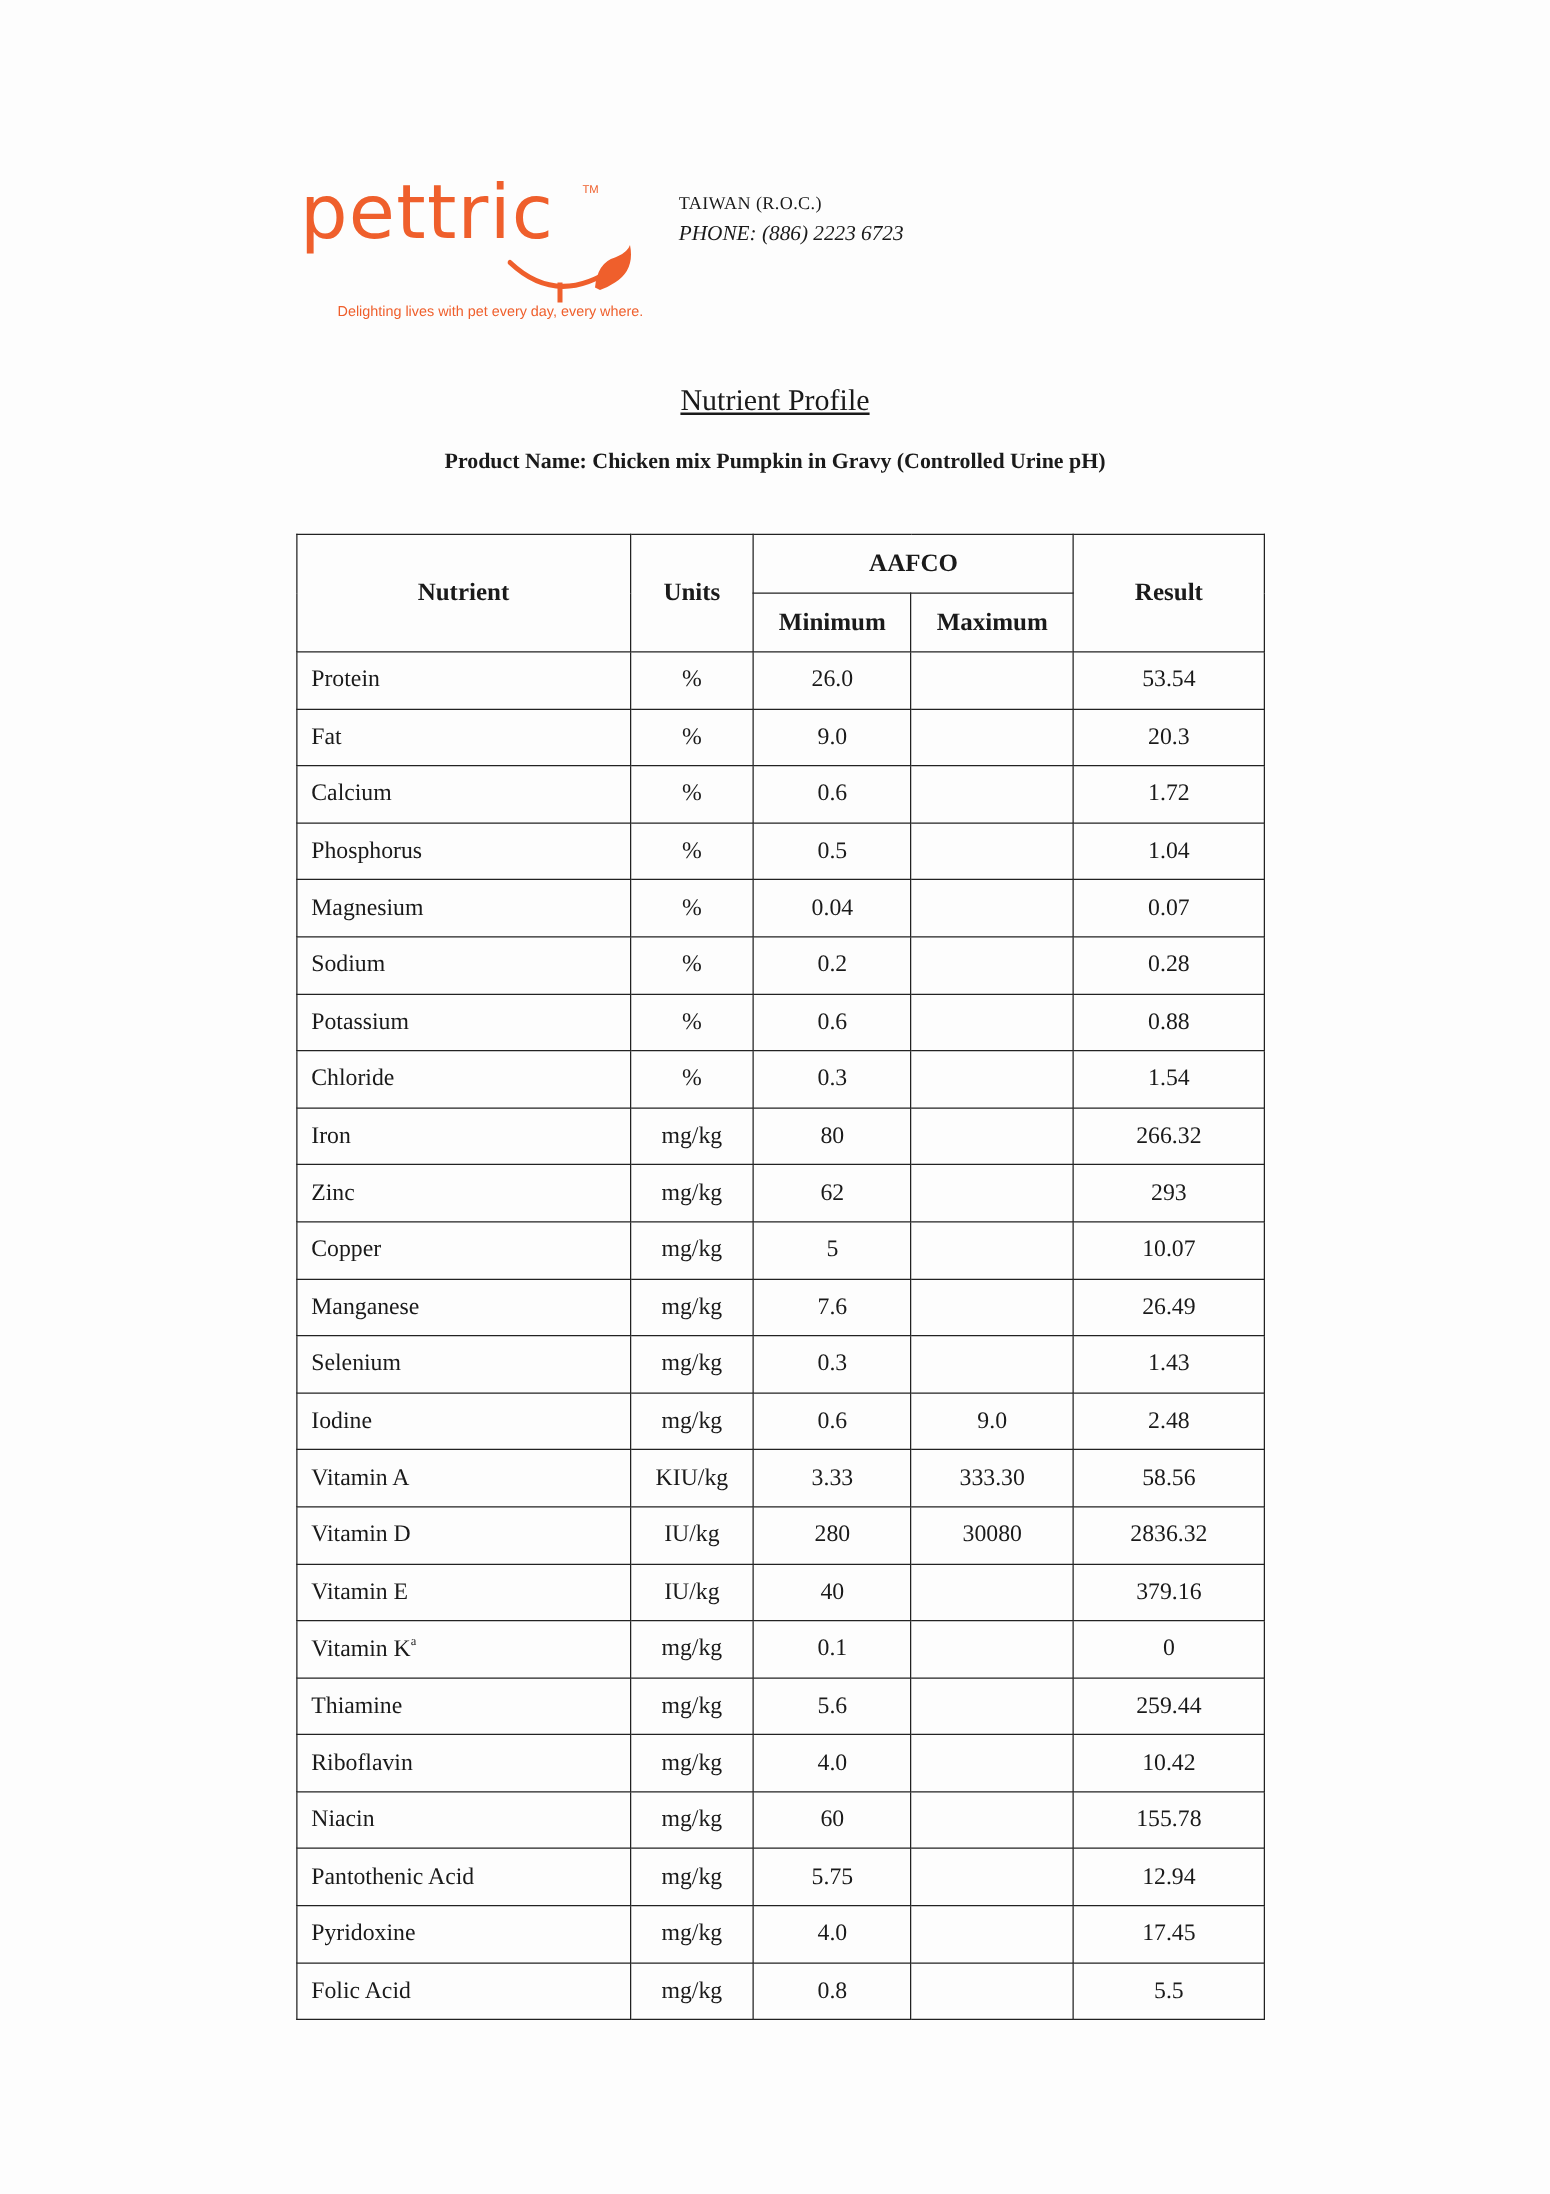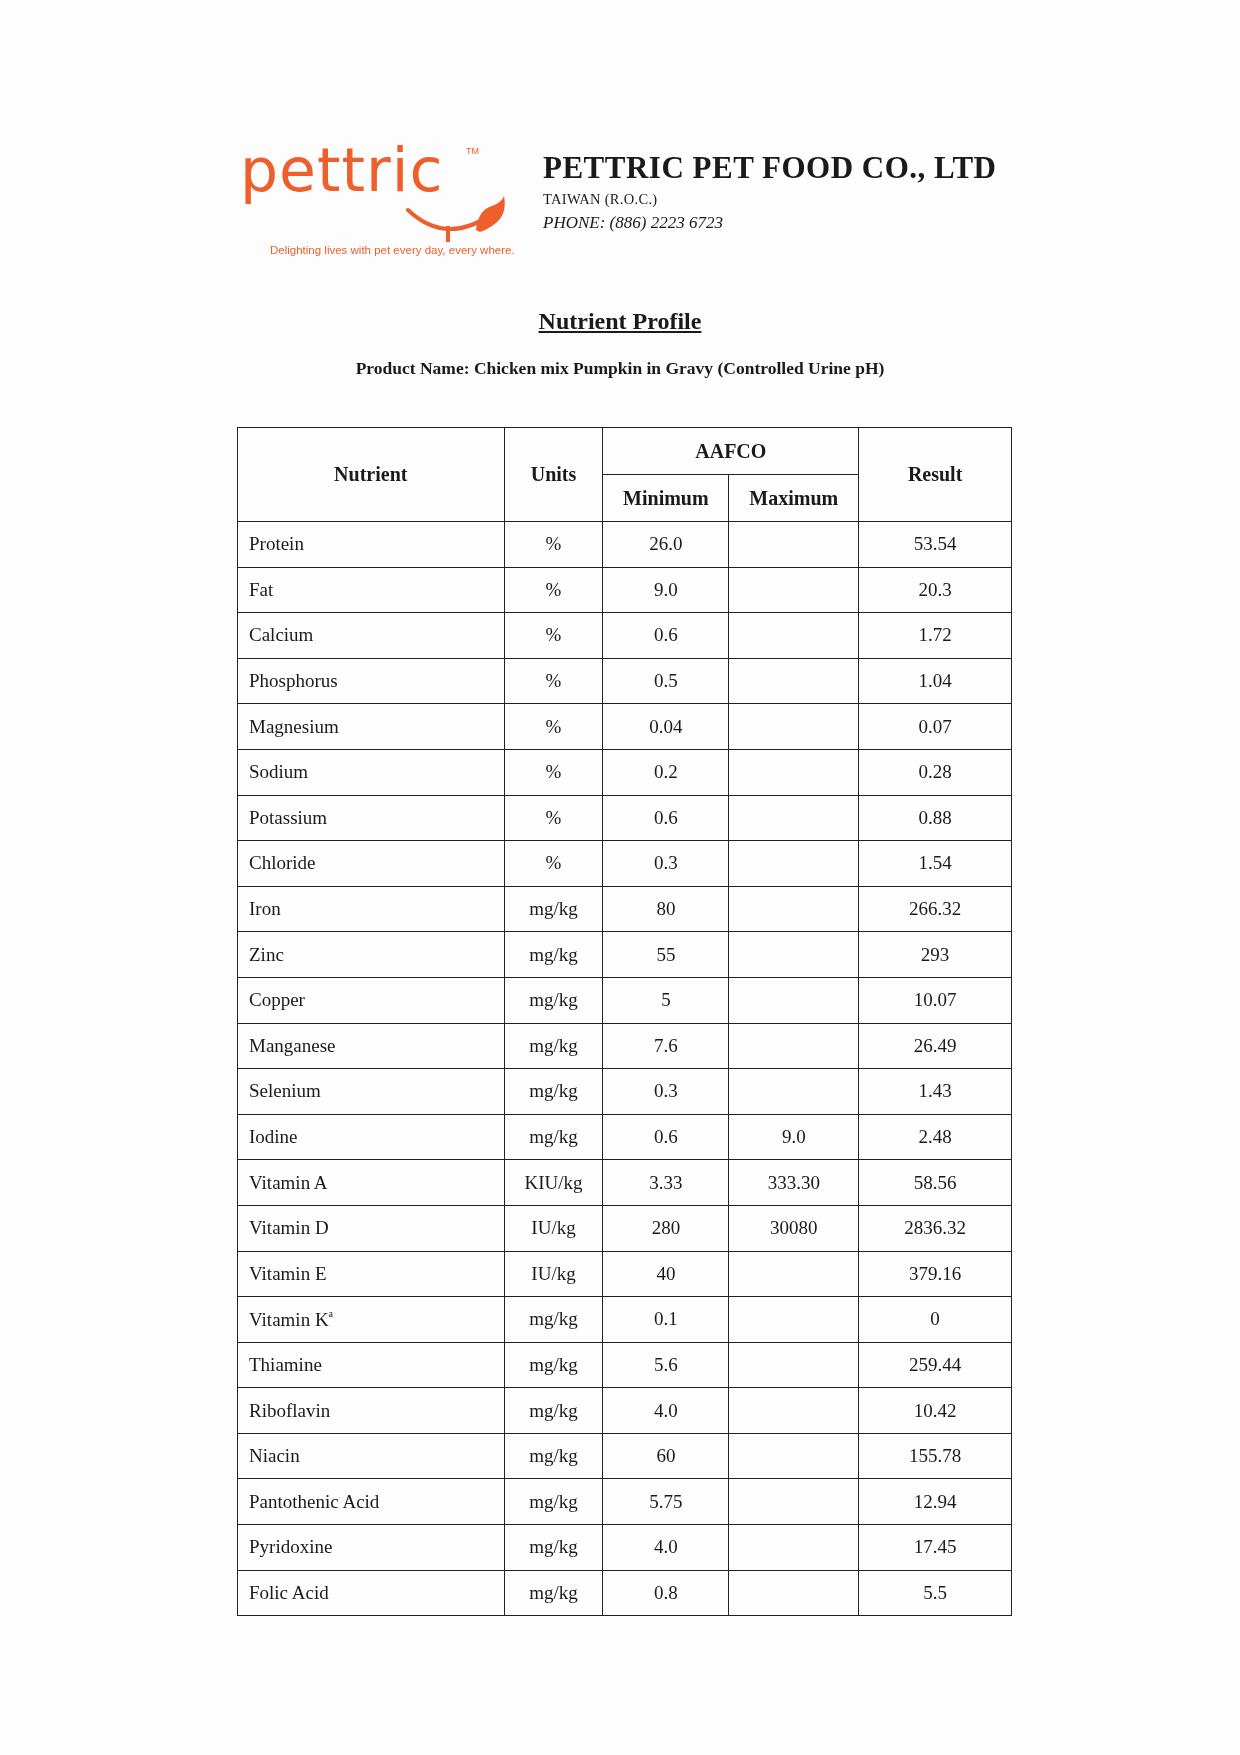--- a/index.html
+++ b/index.html
@@ -33,21 +33,21 @@
   }
   .company-name {
     font-size: 31px; font-weight: bold; letter-spacing: 0.5px; line-height: 36px;
   }
   .company-addr {
     font-size: 14.5px; letter-spacing: 0.3px; line-height: 23px; margin-top: 2px;
   }
   .company-phone { font-size: 17px; line-height: 24px; font-style: italic; }
   .title {
     position: absolute; left: 0; width: 1240px; top: 308px; text-align: center;
-    font-size: 24px; font-weight: bold; text-decoration: underline;
+    font-size: 24px; font-weight: normal; text-decoration: underline;
   }
   .product {
     position: absolute; left: 0; width: 1240px; top: 358px; text-align: center;
     font-size: 17.5px; font-weight: bold;
   }
   table {
     position: absolute; left: 237px; top: 427px; width: 775px;
     border-collapse: collapse;
     font-size: 19px;
   }
@@ -68,21 +68,20 @@
   <div class="logo-tm">TM</div>
   <svg class="logo-smile" width="110" height="50" viewBox="0 0 110 50">
     <path d="M2 14 Q 40 50 86 18" fill="none" stroke="#ef5f2c" stroke-width="4" stroke-linecap="round"></path>
     <line x1="42" y1="30" x2="42" y2="46" stroke="#ef5f2c" stroke-width="4"></line>
     <path d="M70 34 Q 72 14 86 10 Q 96 6 98 0 Q 102 20 86 30 Q 80 34 74 36 Z" fill="#ef5f2c"></path>
   </svg>
   <div class="logo-tagline">Delighting lives with pet every day, every where.</div>
 </div>
 
 <div class="company">
-  <div class="company-name">PETTRIC PET FOOD CO., LTD</div>
   <div class="company-addr">TAIWAN (R.O.C.)</div>
   <div class="company-phone">PHONE: (886) 2223 6723</div>
 </div>
 
 <div class="title">Nutrient Profile</div>
 <div class="product">Product Name: Chicken mix Pumpkin in Gravy (Controlled Urine pH)</div>
 
 <table>
   <colgroup>
       <col class="c1">
@@ -163,21 +162,21 @@
       <tr>
         <td class="name"><span>Iron</span></td>
         <td><span>mg/kg</span></td>
         <td><span>80</span></td>
         <td><span></span></td>
         <td><span>266.32</span></td>
       </tr>
       <tr>
         <td class="name"><span>Zinc</span></td>
         <td><span>mg/kg</span></td>
-        <td><span>55</span></td>
+        <td><span>62</span></td>
         <td><span></span></td>
         <td><span>293</span></td>
       </tr>
       <tr>
         <td class="name"><span>Copper</span></td>
         <td><span>mg/kg</span></td>
         <td><span>5</span></td>
         <td><span></span></td>
         <td><span>10.07</span></td>
       </tr>

